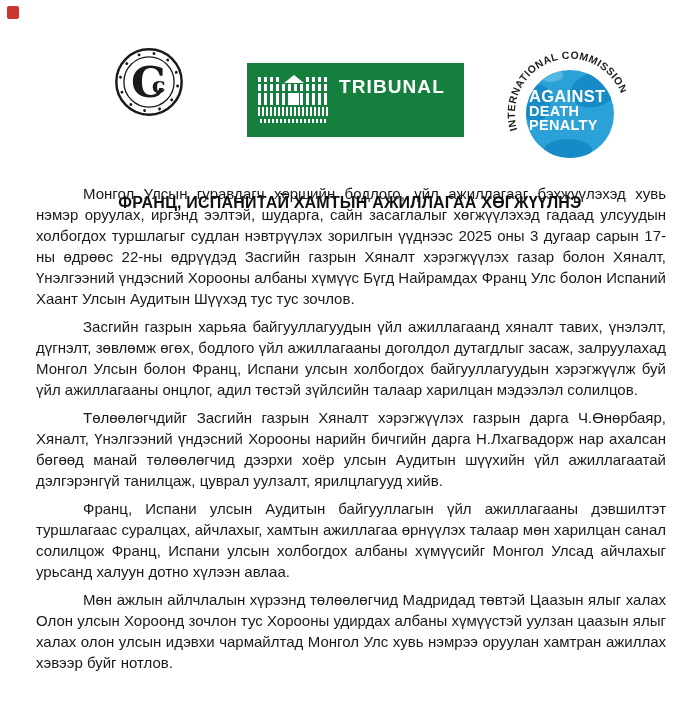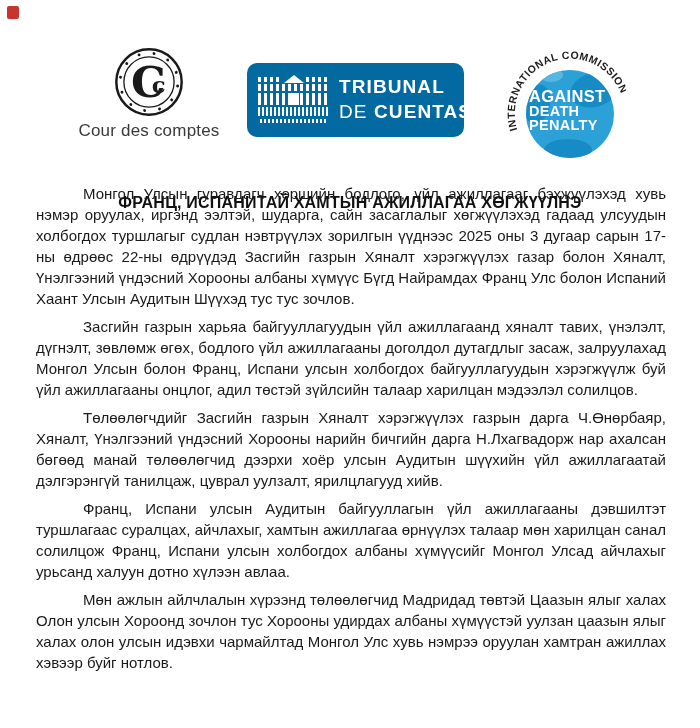--- a/index.html
+++ b/index.html
@@ -12,21 +12,21 @@
     position:absolute;left:7px;top:6px;width:12px;height:13px;
     background:#c9342e;border-radius:2px;
   }
   
   .logo{position:absolute;}
   
   .cdc{left:78px;top:46px;width:142px;text-align:center;}
   .cdc svg{display:block;margin:0 auto;}
   .cdc-caption{margin-top:3px;font-size:17px;color:#3a3a3a;letter-spacing:.2px;}
   
-  .tdc{left:247px;top:63px;width:217px;height:74px;background:#0369a1;border-radius:10px;}
+  .tdc{left:247px;top:63px;width:217px;height:74px;background:#15803d;}
   .tdc-building{position:absolute;left:11px;top:12px;width:72px;height:49px;}
   .bars{position:absolute;background:repeating-linear-gradient(90deg,#fff 0 3px,rgba(0,0,0,0) 3px 6px);}
   .bars-fine{position:absolute;background:repeating-linear-gradient(90deg,#fff 0 2px,rgba(0,0,0,0) 2px 4px);}
   .roof{position:absolute;left:26px;top:0;width:0;height:0;
     border-left:10px solid rgba(0,0,0,0);border-right:10px solid rgba(0,0,0,0);
     border-bottom:8px solid #ffffff;}
   .door{position:absolute;left:31px;top:18px;width:10px;height:12px;background:#ffffff;}
   .tdc-text{position:absolute;left:92px;top:11px;color:#ffffff;line-height:25px;
     font-size:19px;letter-spacing:1.1px;white-space:nowrap;}
   .tdc-line1{font-weight:bold;}
@@ -51,37 +51,35 @@
 <div class="artifact"></div>
 
 <div class="logo cdc">
   <svg width="72" height="72" viewBox="0 0 76 76">
     <circle cx="38" cy="38" r="34.5" fill="none" stroke="#1a1a1a" stroke-width="2.6"></circle>
     <circle cx="38" cy="38" r="26.5" fill="none" stroke="#1a1a1a" stroke-width="1.4"></circle>
     <circle cx="38" cy="38" r="30.5" fill="none" stroke="#1a1a1a" stroke-width="3" stroke-linecap="round" stroke-dasharray="0.1 15.96" transform="rotate(8 38 38)"></circle>
     <text x="19" y="54" font-family="DejaVu Serif, serif" font-weight="bold" font-size="46" fill="#1a1a1a">C</text>
     <text x="41" y="50" font-family="DejaVu Serif, serif" font-weight="bold" font-size="24" fill="#1a1a1a">c</text>
   </svg>
-  <div class="cdc-caption">Cour des comptes</div>
 </div>
 
 <div class="logo tdc">
   <div class="tdc-building">
     <div class="bars" style="left:0;   top:2px;  width:24px;height:5px;"></div>
     <div class="bars" style="left:48px;top:2px;  width:24px;height:5px;"></div>
     <div class="roof"></div>
     <div class="bars" style="left:0;   top:9px;  width:72px;height:7px;"></div>
     <div class="bars" style="left:0;   top:18px; width:72px;height:12px;"></div>
     <div class="door"></div>
     <div class="bars-fine" style="left:0;   top:32px; width:72px;height:9px;"></div>
     <div class="bars-fine" style="left:2px; top:44px; width:68px;height:4px;"></div>
   </div>
   <div class="tdc-text">
     <div class="tdc-line1">TRIBUNAL</div>
-    <div><span class="tdc-de">DE </span><span class="tdc-cuentas">CUENTAS</span></div>
   </div>
 </div>
 
 <div class="logo icadp">
   <svg width="130" height="120" viewBox="0 0 130 120">
     <defs>
       <clipPath id="globeClip">
           <circle cx="74" cy="72" r="44"></circle>
         </clipPath>
       <path id="arcPath" d="M 22.3 90.8 A 55 55 0 1 1 127.1 57.8" fill="none"></path>

